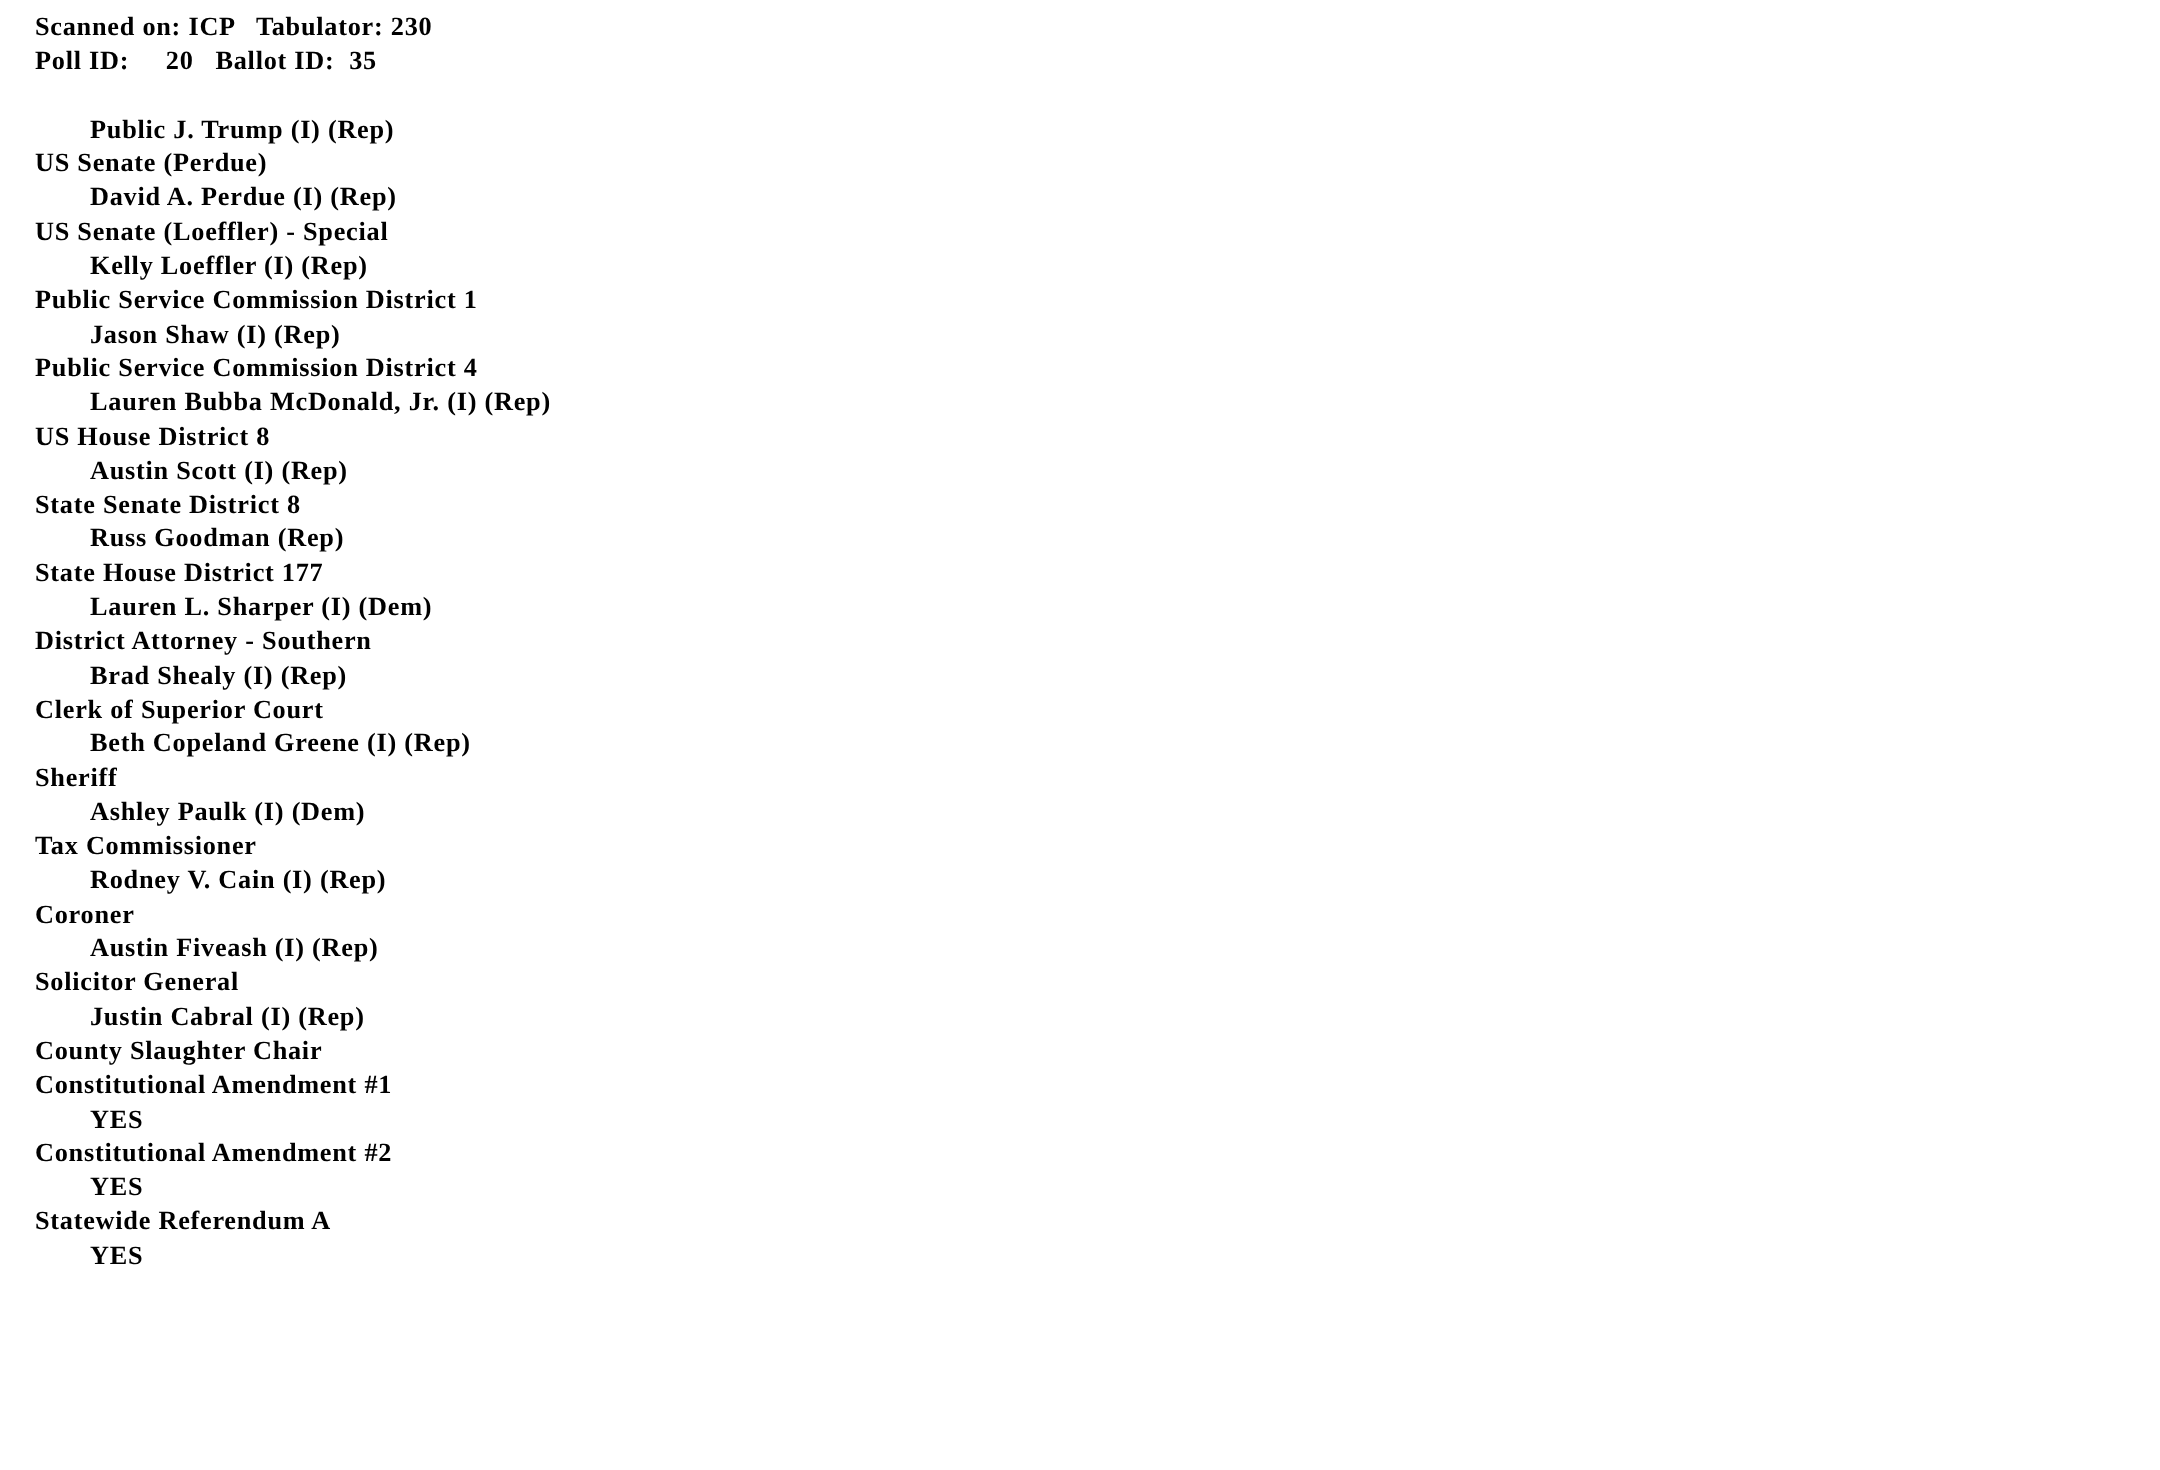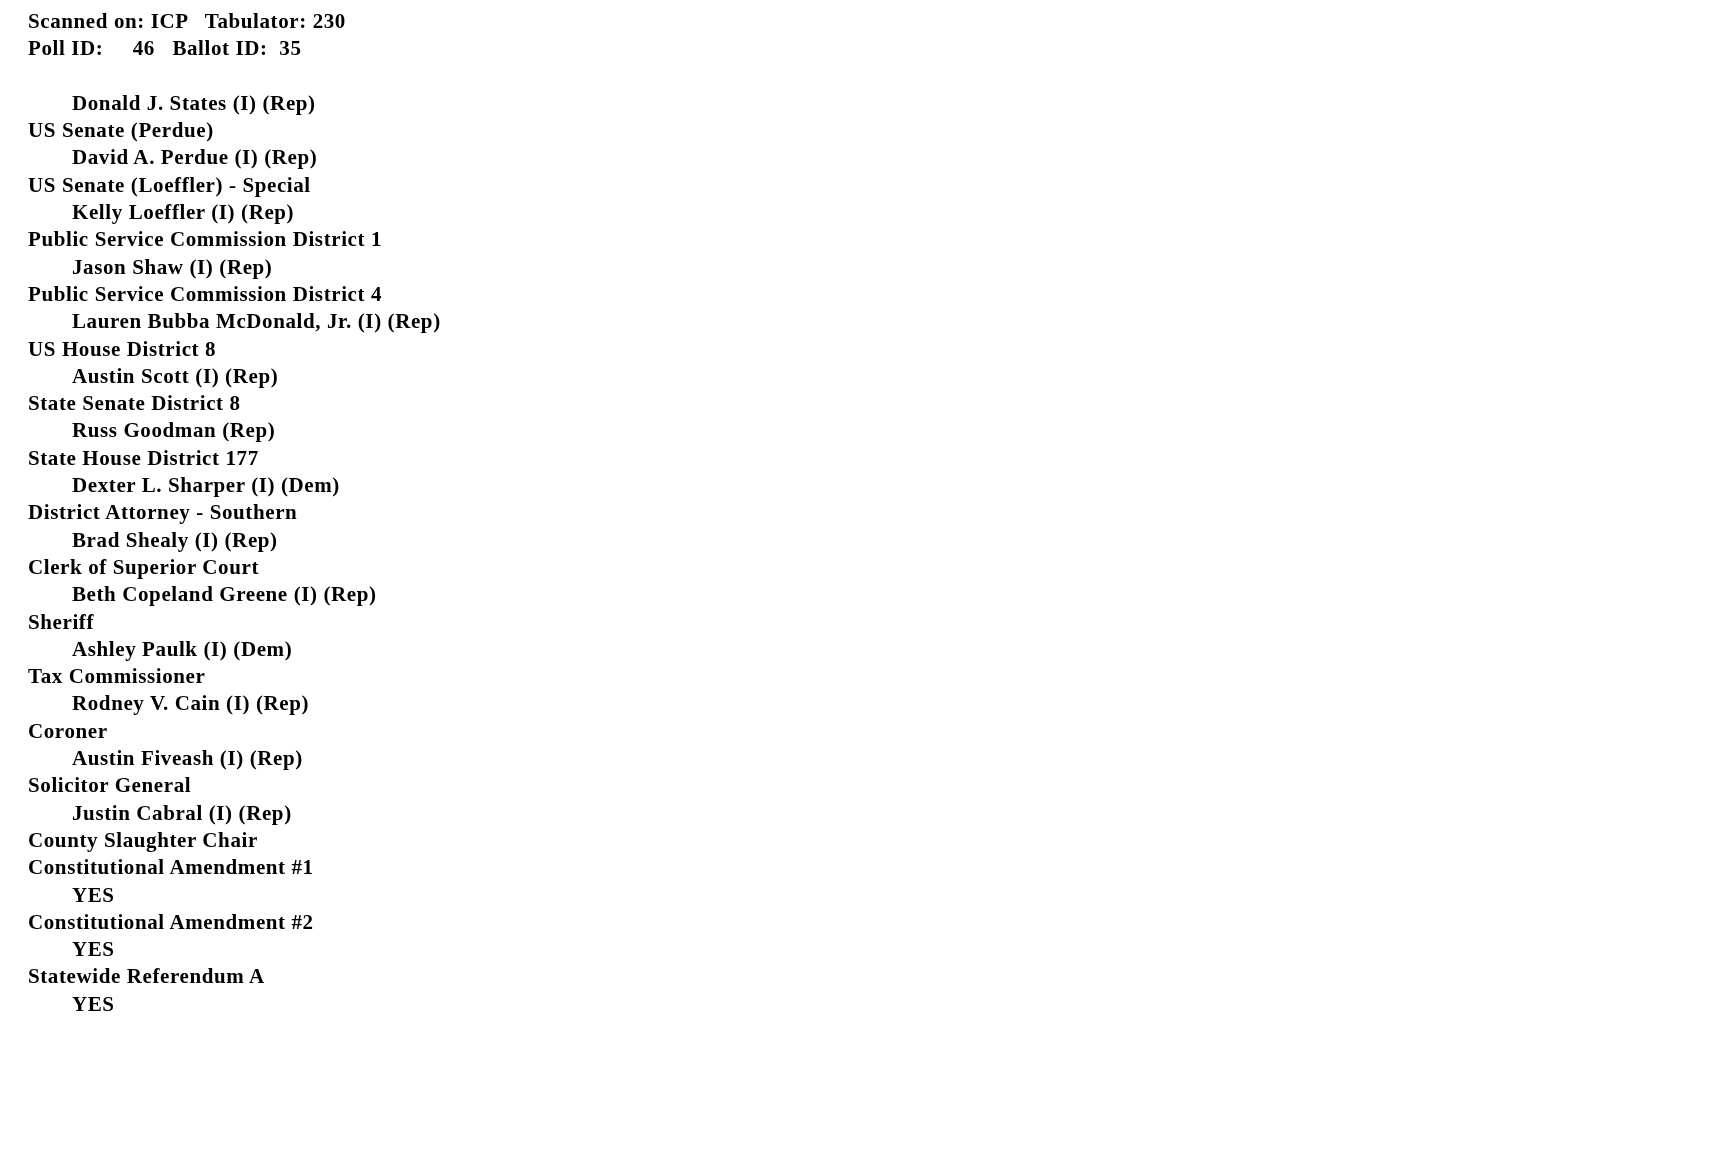--- a/index.html
+++ b/index.html
@@ -39,49 +39,49 @@
     padding-left: 44px;
   }
 </style>
 </head>
 <body>
 
 <div class="sheet">
 
   <div class="header-block">
     <div class="line">Scanned on: ICP   Tabulator: 230</div>
-    <div class="line">Poll ID:     46   Ballot ID:  35</div>
+    <div class="line">Poll ID:     20   Ballot ID:  35</div>
   </div>
 
   <div class="blank"></div>
 
   <div>
 
-    <div class="line choice">Donald J. States (I) (Rep)</div>
+    <div class="line choice">Public J. Trump (I) (Rep)</div>
 
     <div class="line contest">US Senate (Perdue)</div>
     <div class="line choice">David A. Perdue (I) (Rep)</div>
 
     <div class="line contest">US Senate (Loeffler) - Special</div>
     <div class="line choice">Kelly Loeffler (I) (Rep)</div>
 
     <div class="line contest">Public Service Commission District 1</div>
     <div class="line choice">Jason Shaw (I) (Rep)</div>
 
     <div class="line contest">Public Service Commission District 4</div>
     <div class="line choice">Lauren Bubba McDonald, Jr. (I) (Rep)</div>
 
     <div class="line contest">US House District 8</div>
     <div class="line choice">Austin Scott (I) (Rep)</div>
 
     <div class="line contest">State Senate District 8</div>
     <div class="line choice">Russ Goodman (Rep)</div>
 
     <div class="line contest">State House District 177</div>
-    <div class="line choice">Dexter L. Sharper (I) (Dem)</div>
+    <div class="line choice">Lauren L. Sharper (I) (Dem)</div>
 
     <div class="line contest">District Attorney - Southern</div>
     <div class="line choice">Brad Shealy (I) (Rep)</div>
 
     <div class="line contest">Clerk of Superior Court</div>
     <div class="line choice">Beth Copeland Greene (I) (Rep)</div>
 
     <div class="line contest">Sheriff</div>
     <div class="line choice">Ashley Paulk (I) (Dem)</div>
 

